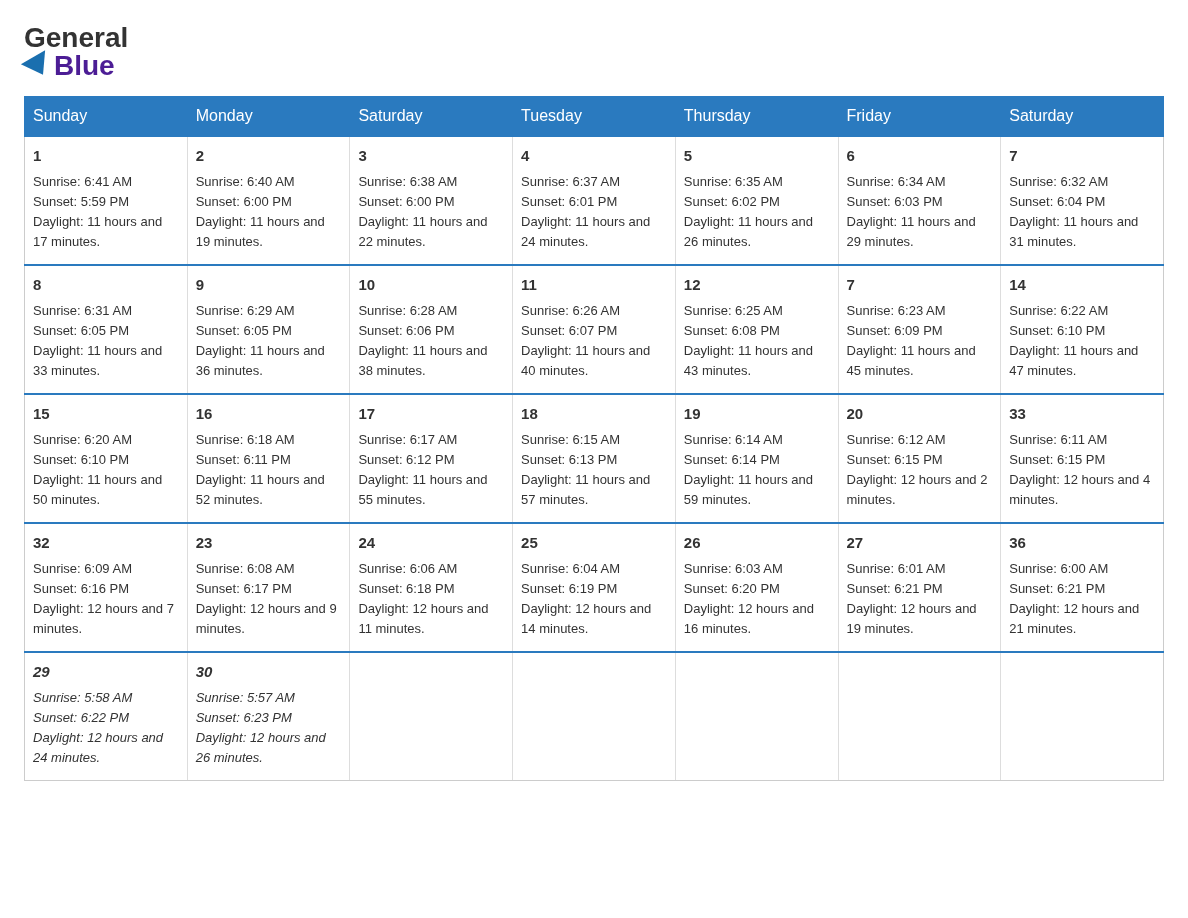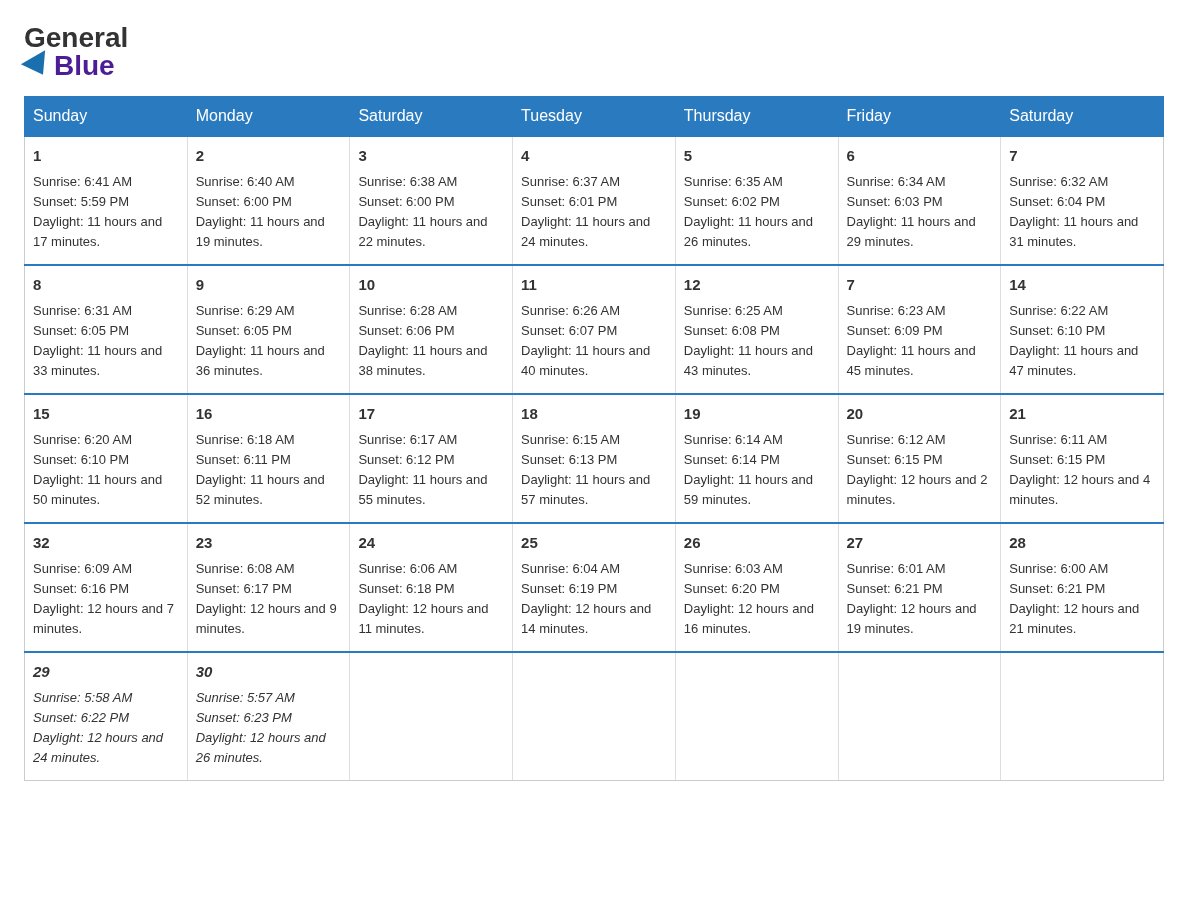--- a/index.html
+++ b/index.html
@@ -170,37 +170,37 @@
         <td><span class="day-number">16</span>
 <span class="day-info">Sunrise: 6:18 AM<br>Sunset: 6:11 PM<br>Daylight: 11 hours and 52 minutes.</span></td>
         <td><span class="day-number">17</span>
 <span class="day-info">Sunrise: 6:17 AM<br>Sunset: 6:12 PM<br>Daylight: 11 hours and 55 minutes.</span></td>
         <td><span class="day-number">18</span>
 <span class="day-info">Sunrise: 6:15 AM<br>Sunset: 6:13 PM<br>Daylight: 11 hours and 57 minutes.</span></td>
         <td><span class="day-number">19</span>
 <span class="day-info">Sunrise: 6:14 AM<br>Sunset: 6:14 PM<br>Daylight: 11 hours and 59 minutes.</span></td>
         <td><span class="day-number">20</span>
 <span class="day-info">Sunrise: 6:12 AM<br>Sunset: 6:15 PM<br>Daylight: 12 hours and 2 minutes.</span></td>
-        <td><span class="day-number">21</span>
+        <td><span class="day-number">33</span>
 <span class="day-info">Sunrise: 6:11 AM<br>Sunset: 6:15 PM<br>Daylight: 12 hours and 4 minutes.</span></td>
       </tr>
       <tr>
         <td><span class="day-number">32</span>
 <span class="day-info">Sunrise: 6:09 AM<br>Sunset: 6:16 PM<br>Daylight: 12 hours and 7 minutes.</span></td>
         <td><span class="day-number">23</span>
 <span class="day-info">Sunrise: 6:08 AM<br>Sunset: 6:17 PM<br>Daylight: 12 hours and 9 minutes.</span></td>
         <td><span class="day-number">24</span>
 <span class="day-info">Sunrise: 6:06 AM<br>Sunset: 6:18 PM<br>Daylight: 12 hours and 11 minutes.</span></td>
         <td><span class="day-number">25</span>
 <span class="day-info">Sunrise: 6:04 AM<br>Sunset: 6:19 PM<br>Daylight: 12 hours and 14 minutes.</span></td>
         <td><span class="day-number">26</span>
 <span class="day-info">Sunrise: 6:03 AM<br>Sunset: 6:20 PM<br>Daylight: 12 hours and 16 minutes.</span></td>
         <td><span class="day-number">27</span>
 <span class="day-info">Sunrise: 6:01 AM<br>Sunset: 6:21 PM<br>Daylight: 12 hours and 19 minutes.</span></td>
-        <td><span class="day-number">28</span>
+        <td><span class="day-number">36</span>
 <span class="day-info">Sunrise: 6:00 AM<br>Sunset: 6:21 PM<br>Daylight: 12 hours and 21 minutes.</span></td>
       </tr>
       <tr>
         <td><span class="day-number">29</span>
 <span class="day-info">Sunrise: 5:58 AM<br>Sunset: 6:22 PM<br>Daylight: 12 hours and 24 minutes.</span></td>
         <td><span class="day-number">30</span>
 <span class="day-info">Sunrise: 5:57 AM<br>Sunset: 6:23 PM<br>Daylight: 12 hours and 26 minutes.</span></td>
         <td></td>
         <td></td>
         <td></td>

